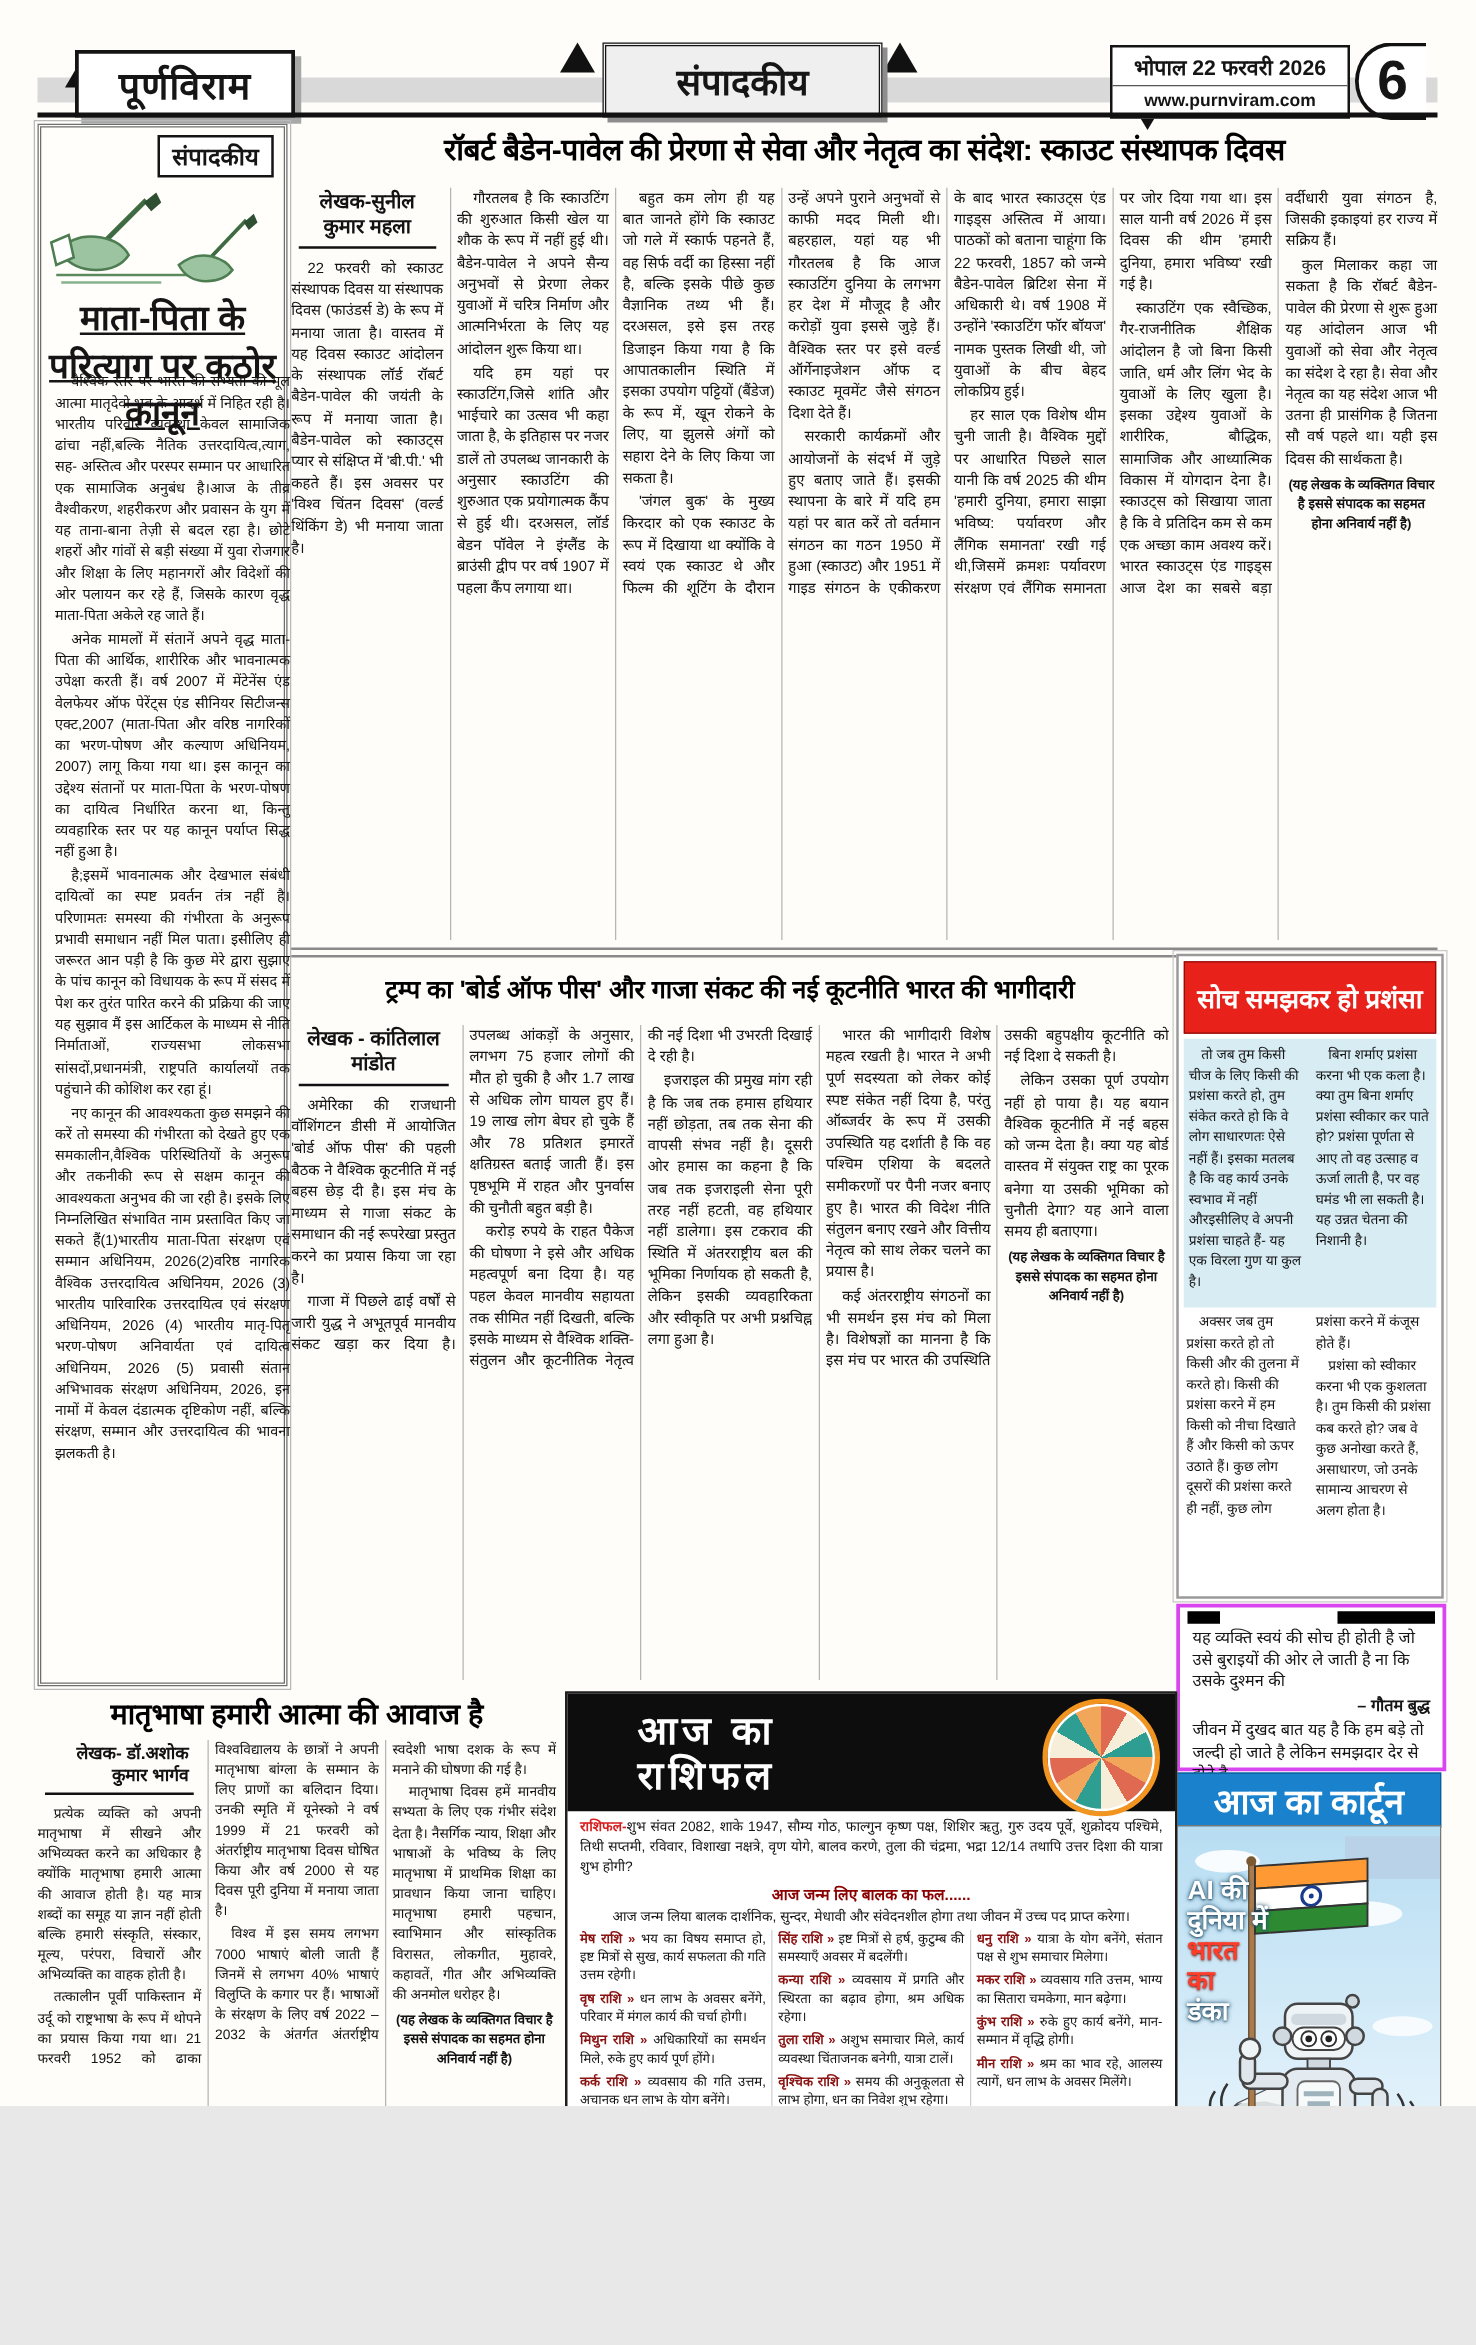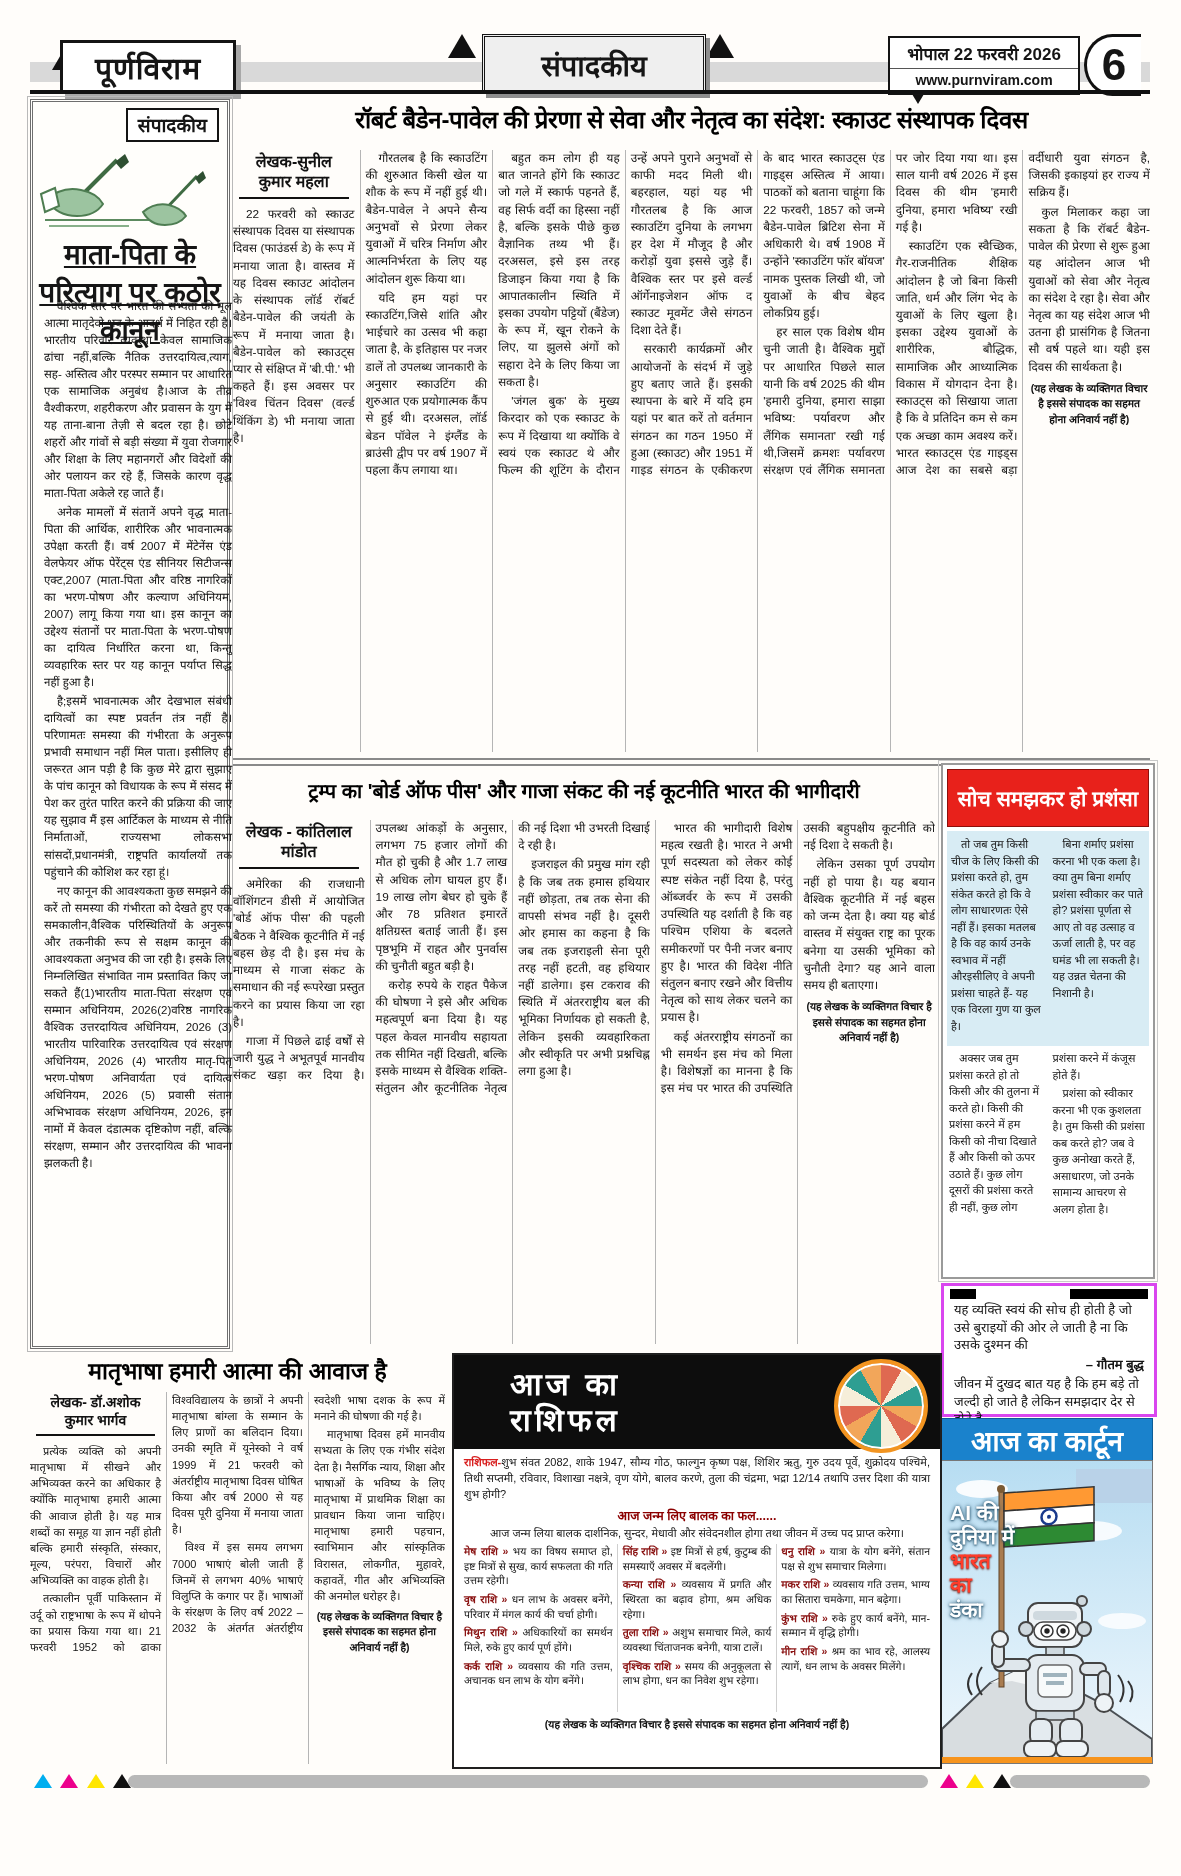--- a/index.html
+++ b/index.html
@@ -1,16 +1,16 @@
 <!DOCTYPE html>
 <html><head>
 <meta charset="utf-8">
 <style>
   html,body { margin:0; padding:0; background:#e8e8e8; }
-  .page { position:relative; width:1181px; height:1876px; background:#fffdfa;
+  .page { position:relative; width:1181px; height:1685px; background:#fffdfa;
           font-family:"Liberation Sans","DejaVu Sans",sans-serif; color:#151515;
           margin:0 auto; overflow:hidden; }
   .abs { position:absolute; }
 
   
   .gray-band { background:#d9d9d9; height:20px; }
   .masthead { background:#fff; border:3px solid #141414; box-shadow:5px 5px 0 #a8a8a8;
               display:flex; align-items:center; justify-content:center;
               font-size:30px; font-weight:bold; letter-spacing:1px; }
   .section-banner { background:#efefef; border:3px double #141414;
@@ -266,21 +266,21 @@
         <p>भारत</p>
         <p>का</p>
         <p>डंका</p>
       </div>
     <div class="abs orange-strip" style="left:0; bottom:0; width:210px; height:6px;"></div>
   </div>
 
   <div class="abs headline mt-headline" style="left:30px; top:1354px; width:415px;">मातृभाषा हमारी आत्मा की आवाज है</div>
 
   <div class="abs cols body-text mt-body" style="left:30px; top:1392px; width:415px; height:372px; column-count:3;">
-    <div class="byline" style="font-size:14px;">लेखक- डॉ.अशोक कुमार भार्गव</div>
+    <div class="byline" style="font-size:14px;text-align:right;">लेखक- डॉ.अशोक कुमार भार्गव</div>
     <div>
         <p>प्रत्येक व्यक्ति को अपनी मातृभाषा में सीखने और अभिव्यक्त करने का अधिकार है क्योंकि मातृभाषा हमारी आत्मा की आवाज होती है। यह मात्र शब्दों का समूह या ज्ञान नहीं होती बल्कि हमारी संस्कृति, संस्कार, मूल्य, परंपरा, विचारों और अभिव्यक्ति का वाहक होती है।</p>
         <p>तत्कालीन पूर्वी पाकिस्तान में उर्दू को राष्ट्रभाषा के रूप में थोपने का प्रयास किया गया था। 21 फरवरी 1952 को ढाका विश्वविद्यालय के छात्रों ने अपनी मातृभाषा बांग्ला के सम्मान के लिए प्राणों का बलिदान दिया। उनकी स्मृति में यूनेस्को ने वर्ष 1999 में 21 फरवरी को अंतर्राष्ट्रीय मातृभाषा दिवस घोषित किया और वर्ष 2000 से यह दिवस पूरी दुनिया में मनाया जाता है।</p>
         <p>विश्व में इस समय लगभग 7000 भाषाएं बोली जाती हैं जिनमें से लगभग 40% भाषाएं विलुप्ति के कगार पर हैं। भाषाओं के संरक्षण के लिए वर्ष 2022 – 2032 के अंतर्गत अंतर्राष्ट्रीय स्वदेशी भाषा दशक के रूप में मनाने की घोषणा की गई है।</p>
         <p>मातृभाषा दिवस हमें मानवीय सभ्यता के लिए एक गंभीर संदेश देता है। नैसर्गिक न्याय, शिक्षा और भाषाओं के भविष्य के लिए मातृभाषा में प्राथमिक शिक्षा का प्रावधान किया जाना चाहिए। मातृभाषा हमारी पहचान, स्वाभिमान और सांस्कृतिक विरासत, लोकगीत, मुहावरे, कहावतें, गीत और अभिव्यक्ति की अनमोल धरोहर है।</p>
       </div>
     <div class="tagline">(यह लेखक के व्यक्तिगत विचार है इससे संपादक का सहमत होना अनिवार्य नहीं है)</div>
   </div>
 
   <div class="abs rashi-box" style="left:452px; top:1353px; width:486px; height:412px;">

